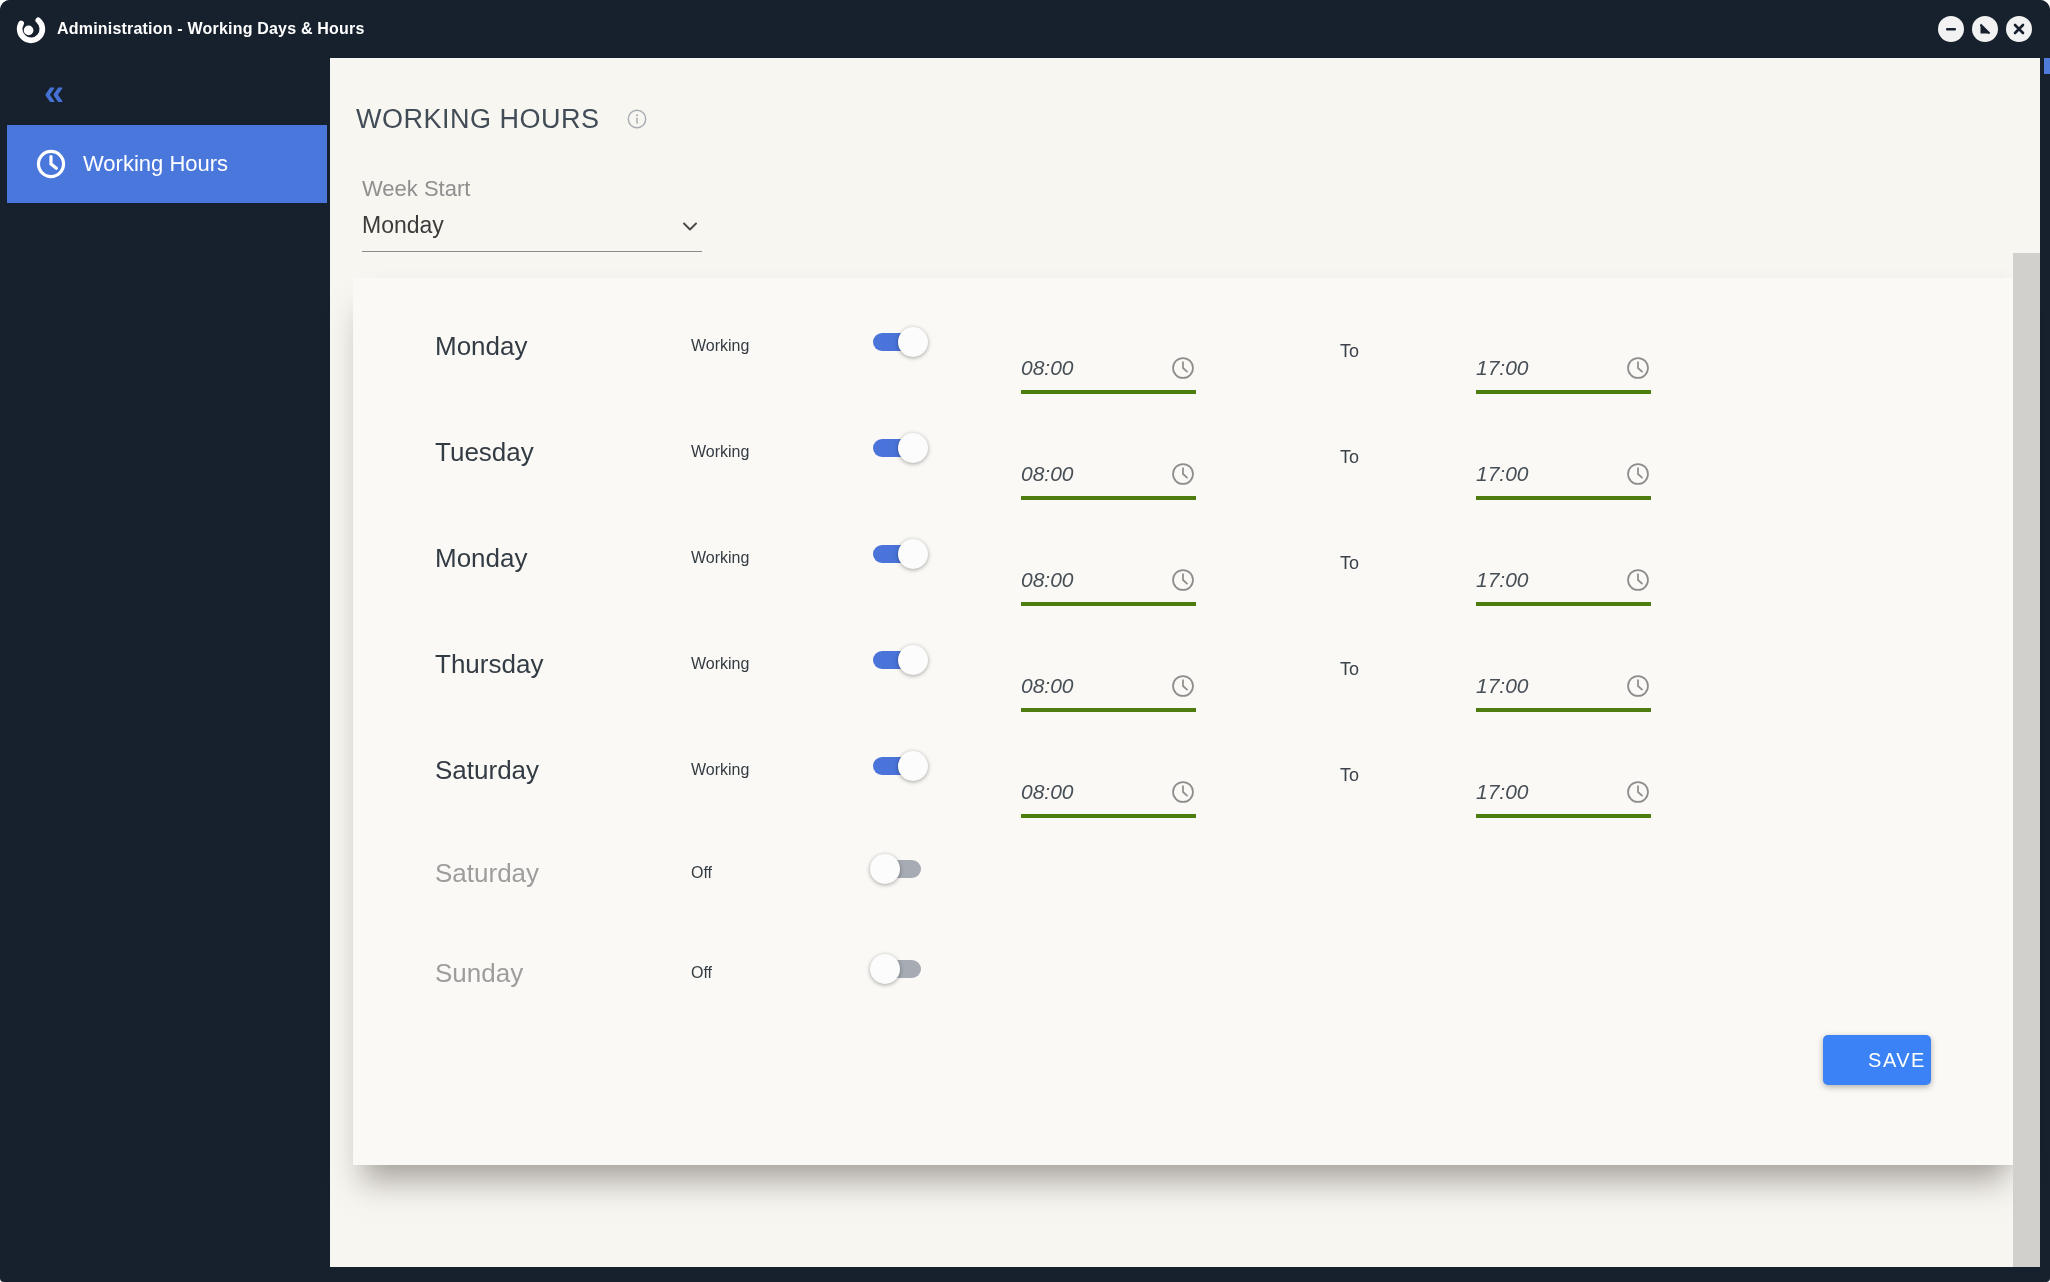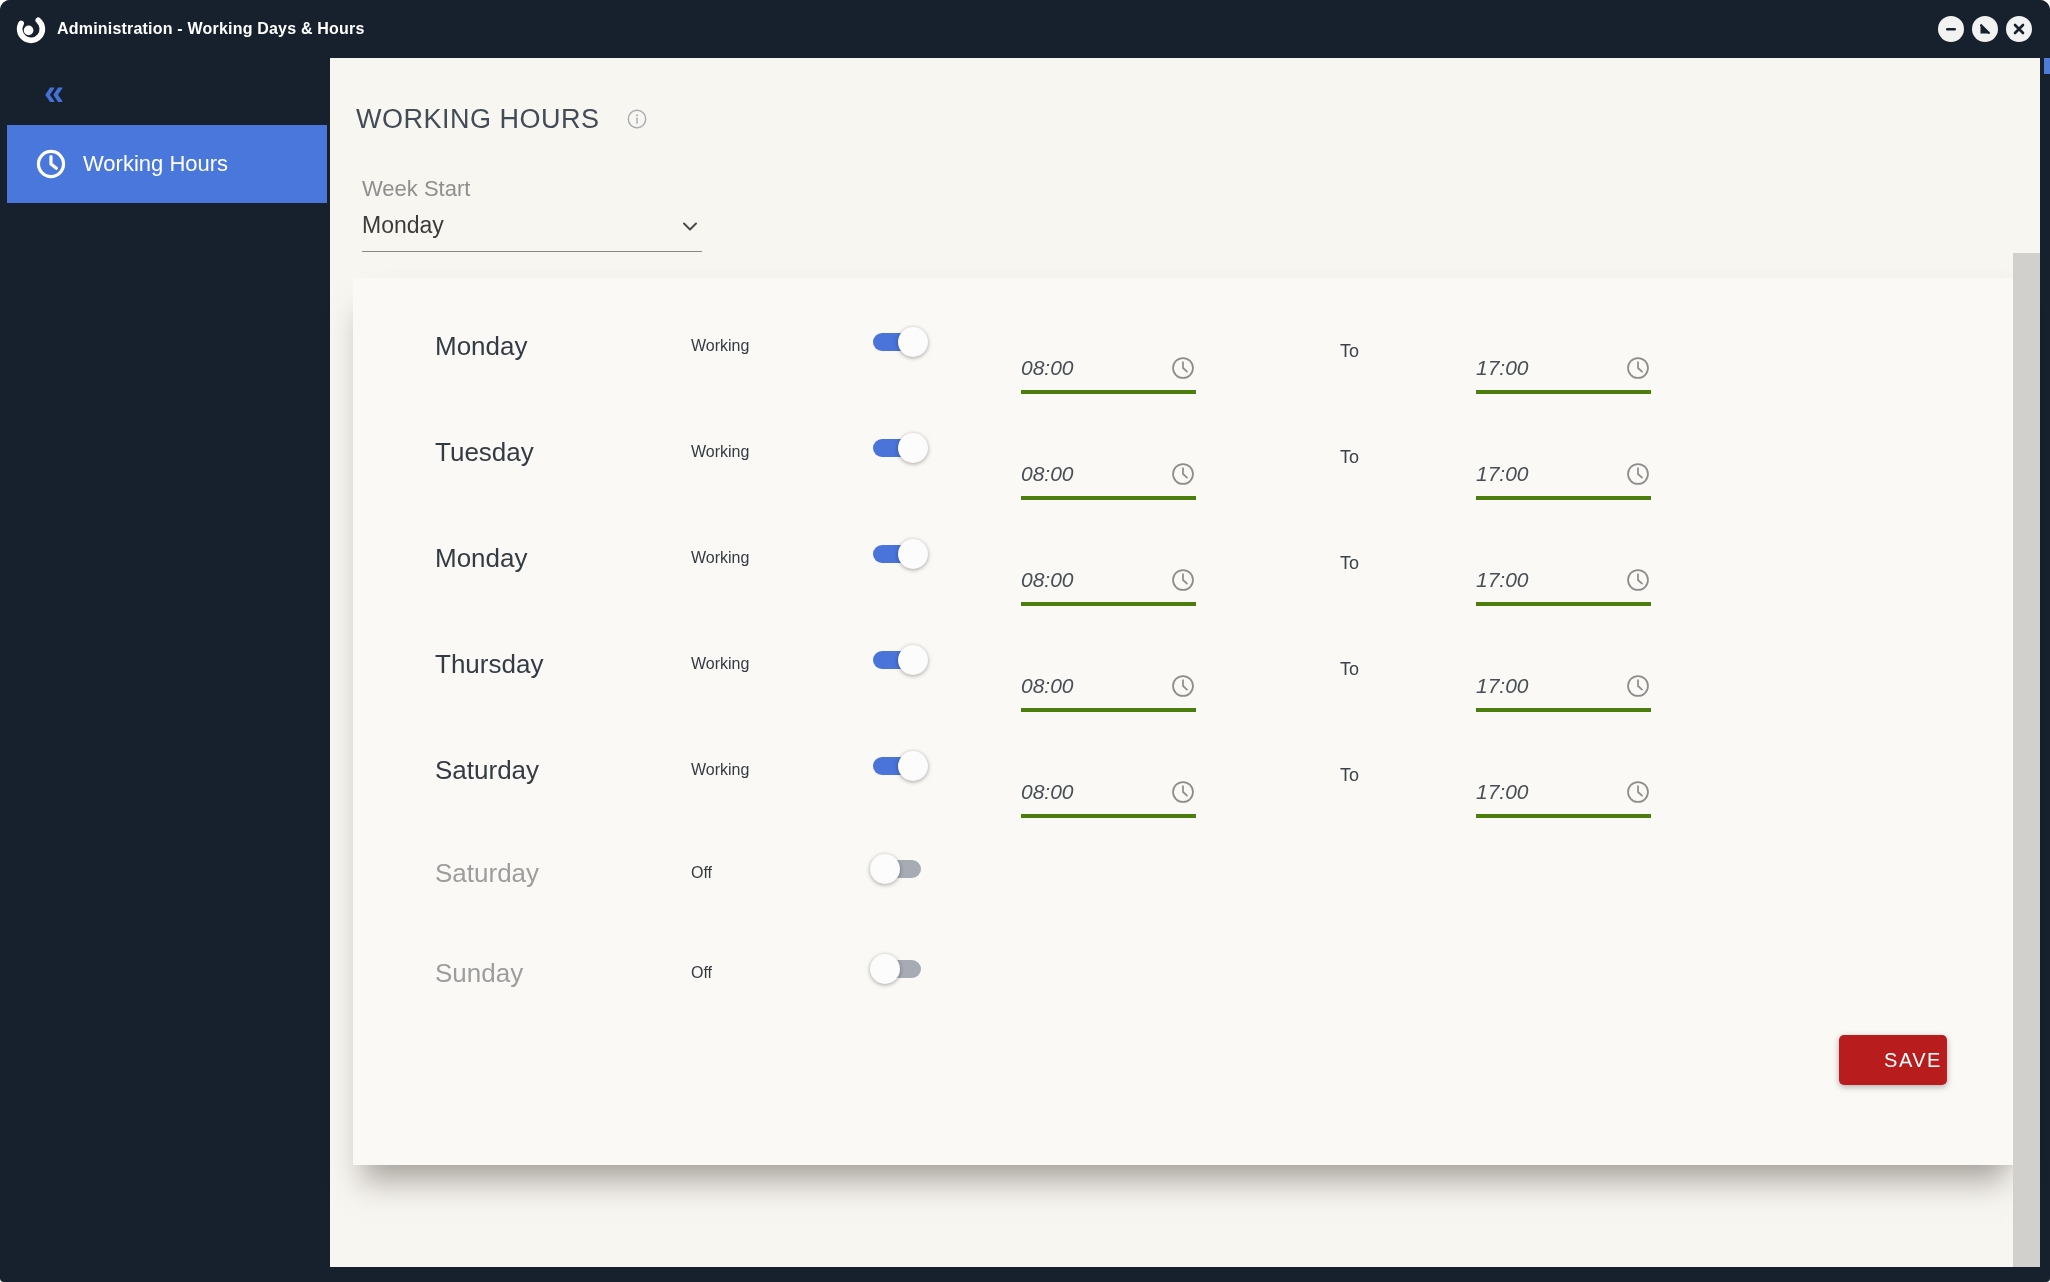--- a/index.html
+++ b/index.html
@@ -82,22 +82,22 @@
   .time-field{
     align-self:flex-start; margin-top:59px; width:175px; height:42px;
     padding-bottom:6px; border-bottom:4px solid #4d7c0f;
     display:flex; justify-content:space-between; align-items:center; cursor:text;font-style:italic;
   }
   .time-field .time-text{ font-size:21px; color:#464e56; }
   .gap-col{ width:144px; }
   .to-label{ align-self:flex-start; margin-top:48px; width:136px; font-size:18px; color:#3a424a; }
 
   .save-btn{
-    position:absolute; right:66px; bottom:80px; width:108px; height:50px;
-    background:#b91c1c; color:#ffffff; border:none; border-radius:5px;
+    position:absolute; right:82px; bottom:80px; width:108px; height:50px;
+    background:#3b82f6; color:#ffffff; border:none; border-radius:5px;
     font-size:20px; letter-spacing:1.5px; font-family:inherit; cursor:pointer;
     box-shadow:0 2px 6px rgba(0,0,0,.30);
     padding-left:40px;
   }
 
   
   .scroll-track{
     position:absolute; right:0; top:195px; width:27px; height:1014px;
     background:#d2d0cd;
   }

